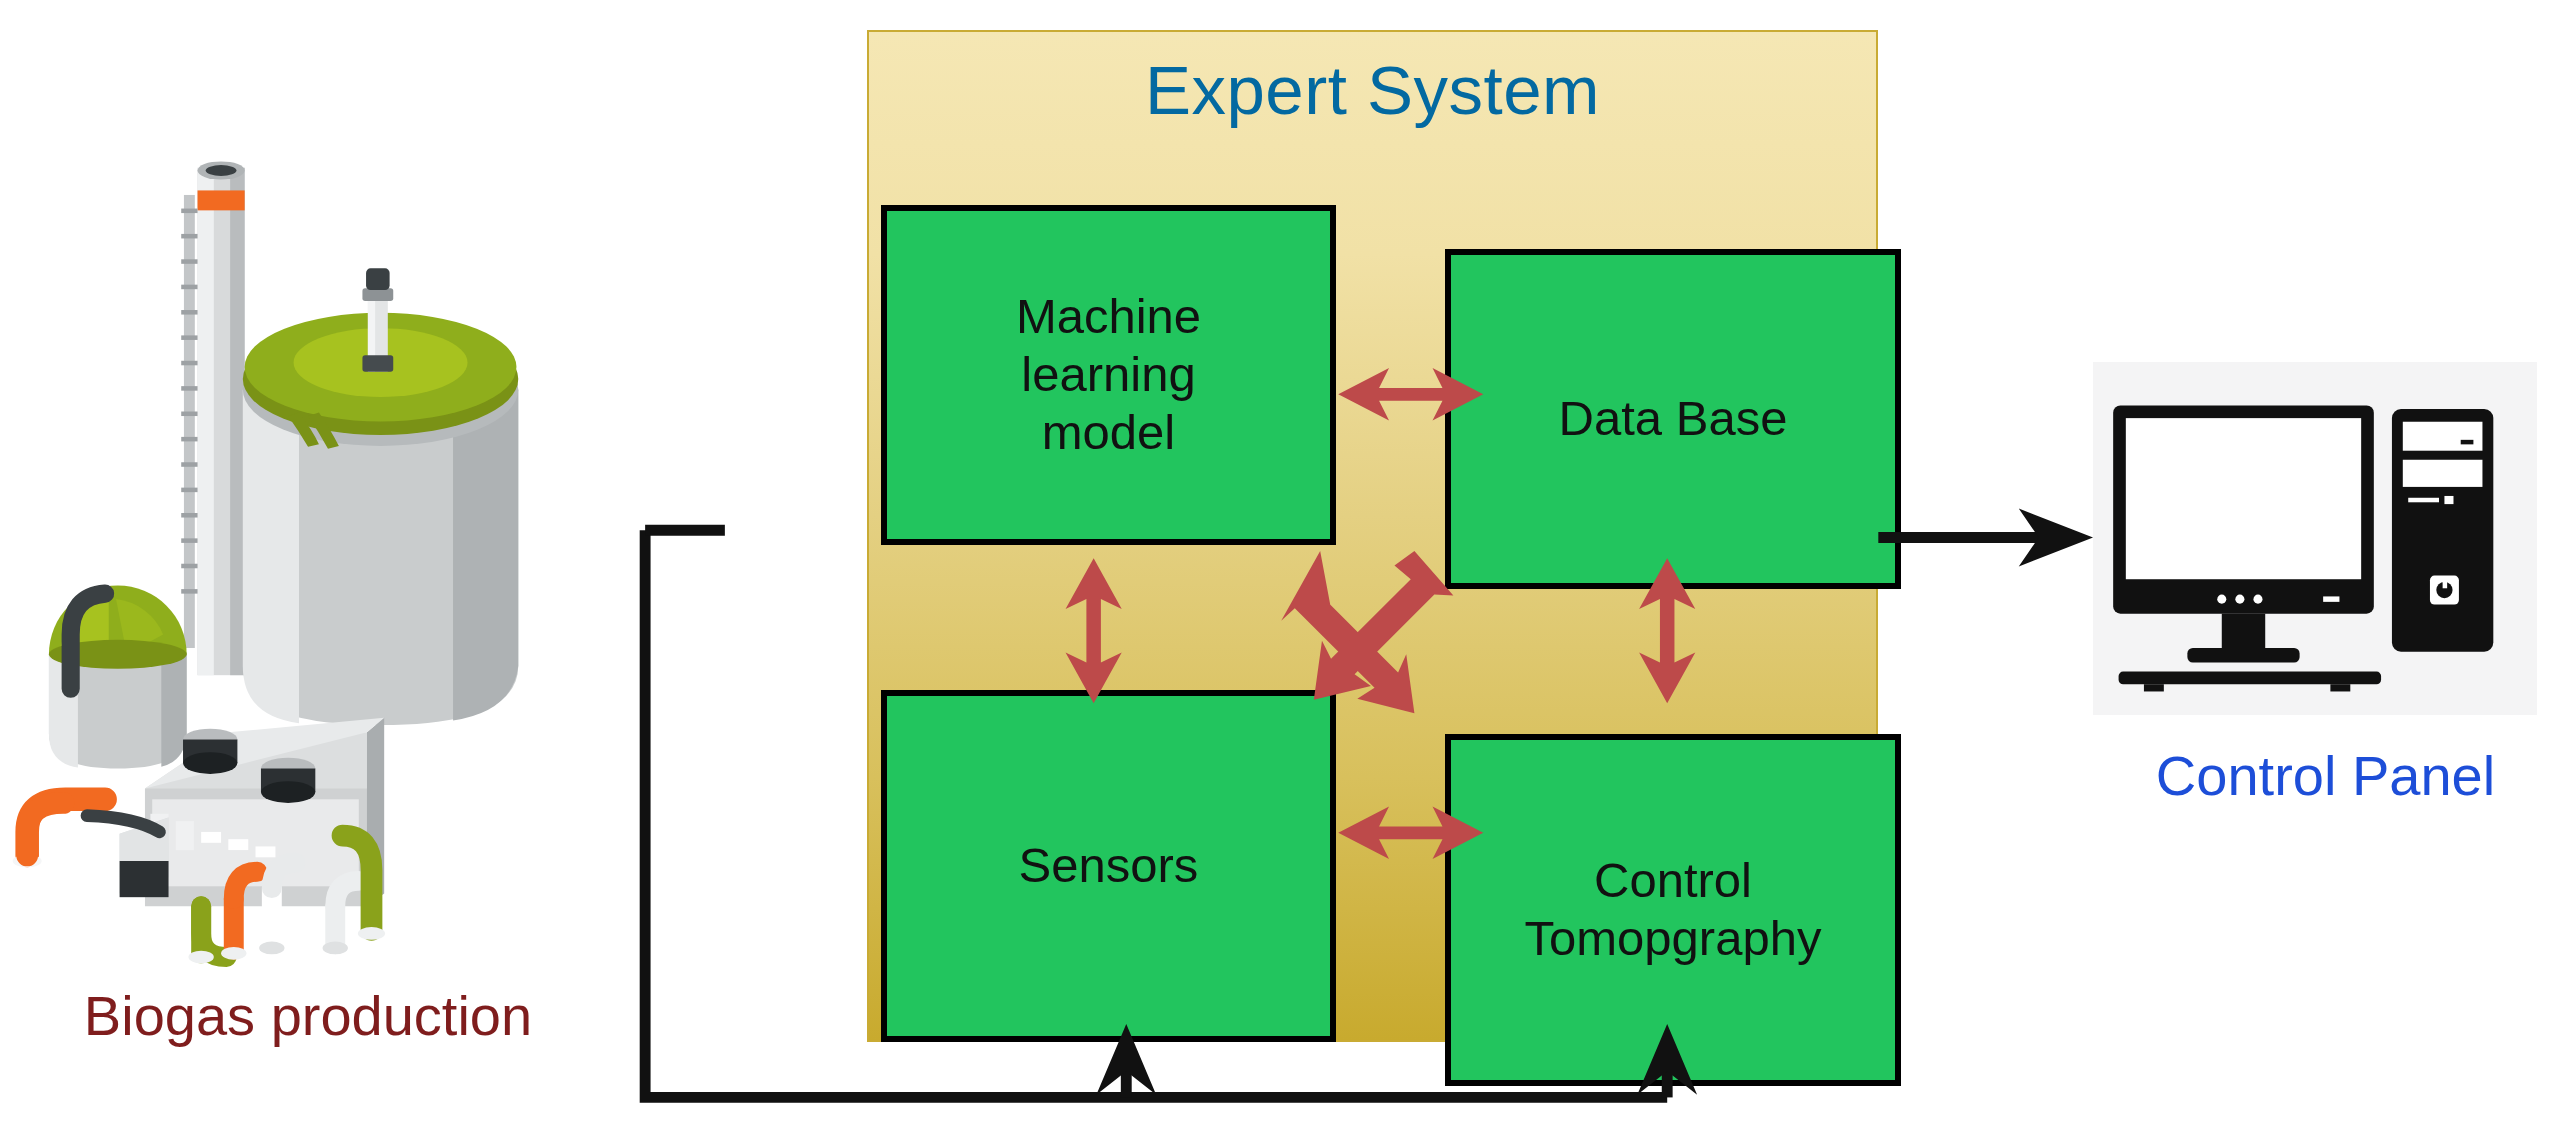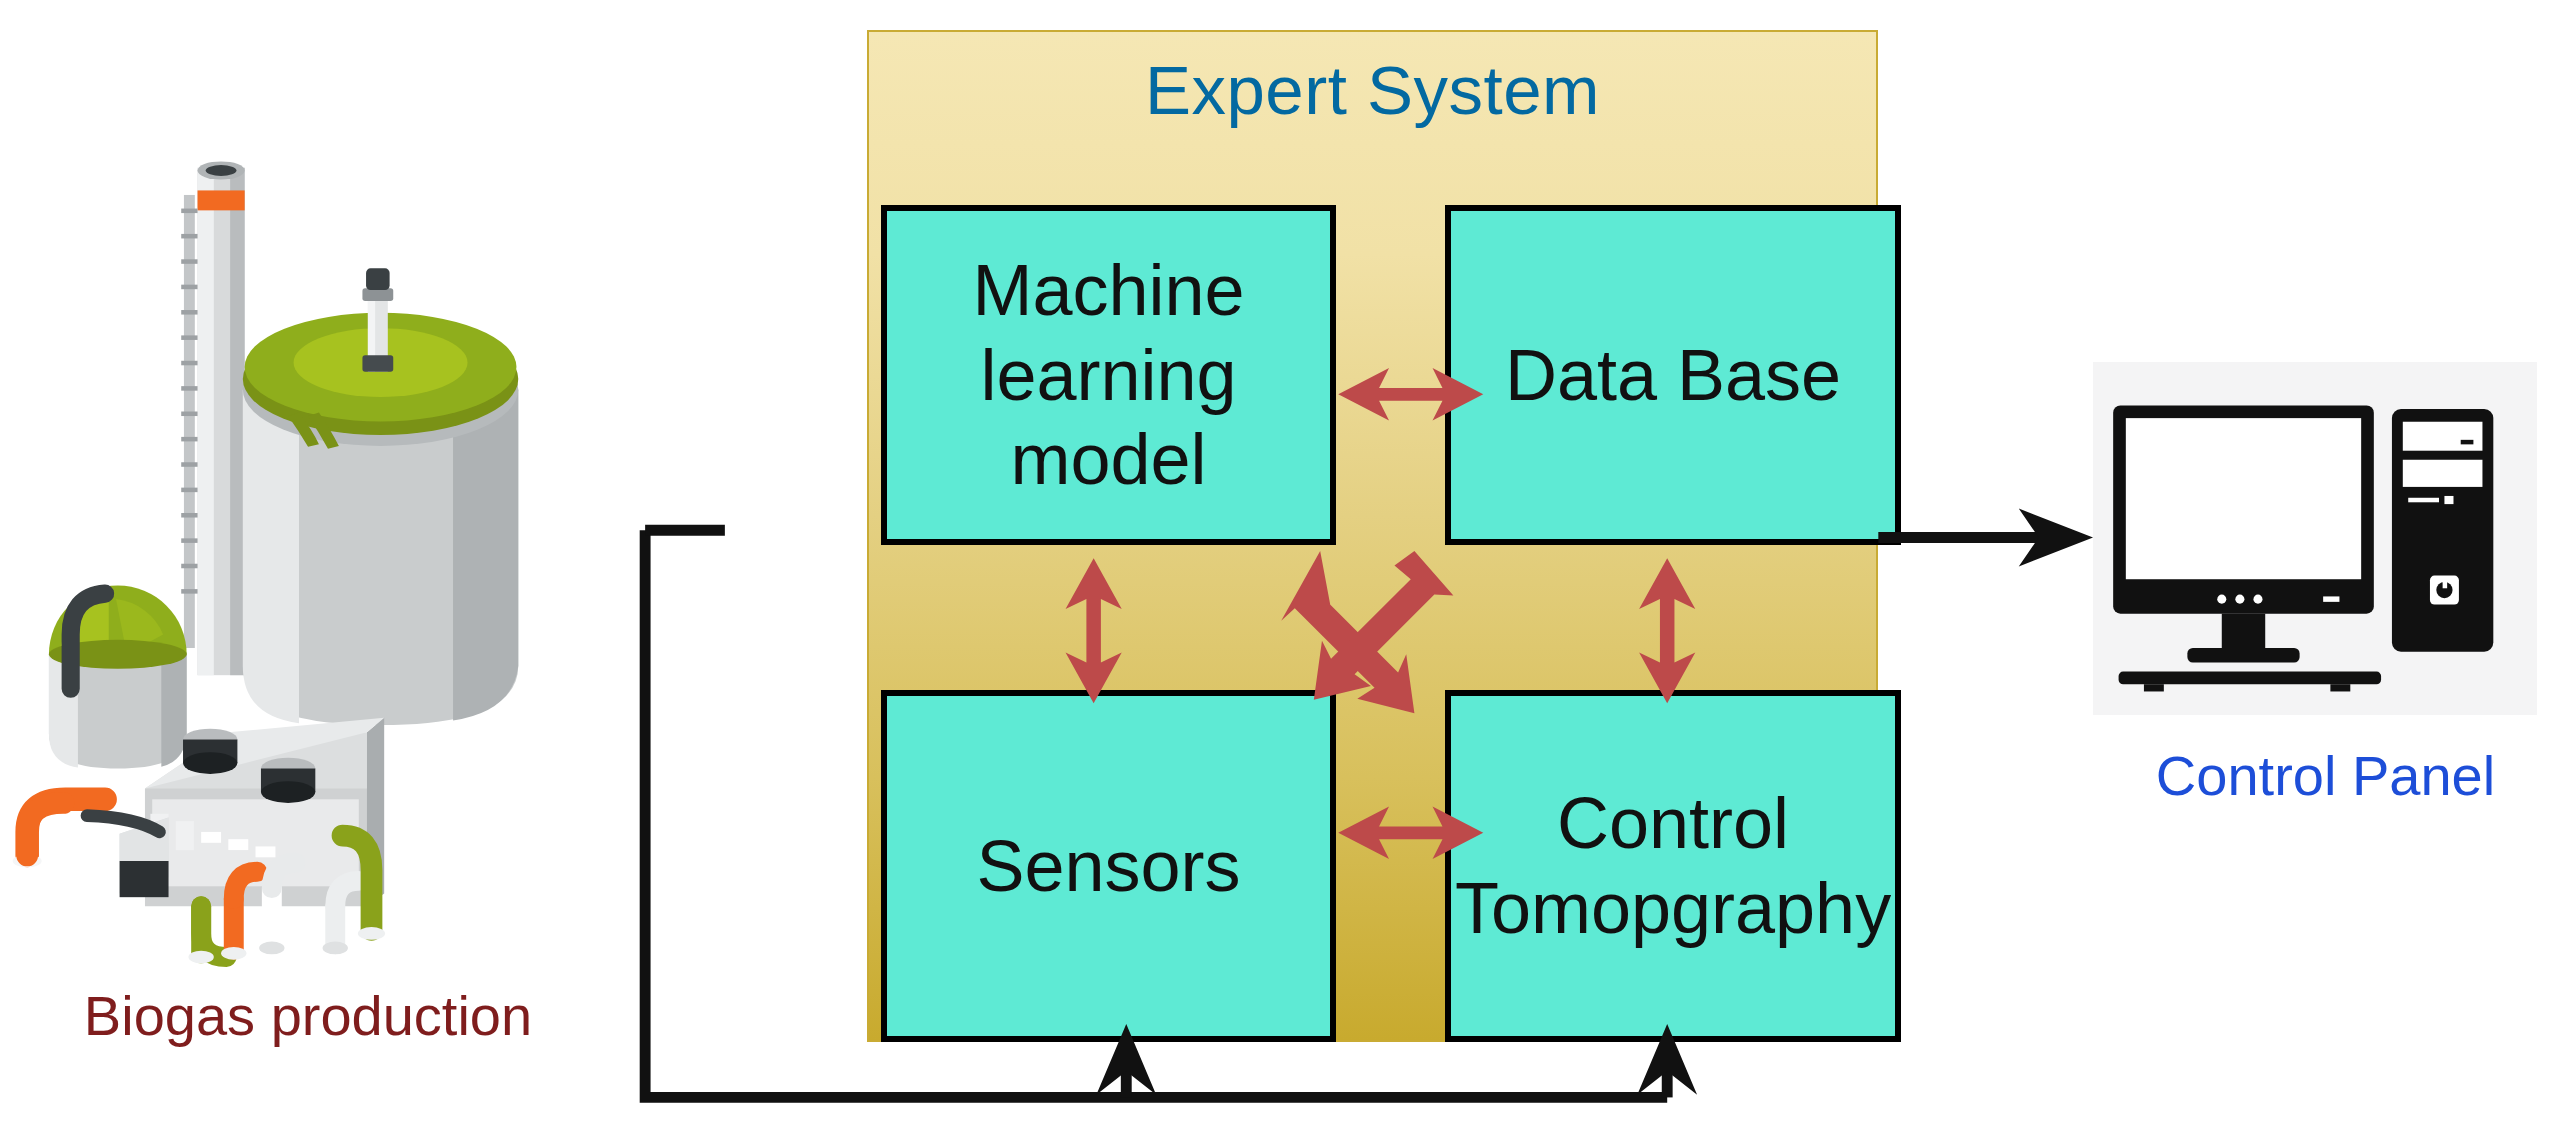--- a/index.html
+++ b/index.html
@@ -45,36 +45,36 @@
     text-align: center;
     font-size: 69px;
     color: #0369a1;
     letter-spacing: 0.5px;
     white-space: nowrap;
   }
 
   
   .inner-box {
     position: absolute;
-    background: #5eead4;
+    background: #22c55e;
     border: 6.3px solid #000000;
     box-sizing: border-box;
     display: flex;
     align-items: center;
     justify-content: center;
     text-align: center;
     color: #111111;
-    font-size: 72px;
+    font-size: 49px;
     line-height: 1.18;
   }
   #box-ml    { left: 881px;  top: 205px; width: 455px; height: 340px; }
   #box-db    { left: 1445px; top: 205px; width: 455px; height: 340px; }
   #box-sens  { left: 881px;  top: 690px; width: 455px; height: 352px; }
   #box-pt    { left: 1445px; top: 690px; width: 455px; height: 352px; }
-  #box-db, #box-pt { width: 455px; }
+  #box-db, #box-pt { width: 455px; margin-top: 44px; }
   #box-db { width: 455px; left: 1445px; }
   
   #box-db   { width: 456px; }
   #box-pt   { width: 456px; }
 
   .inner-box .lbl { padding: 0 12.7px; }
 
   
   #control-panel-label {
     position: absolute;

